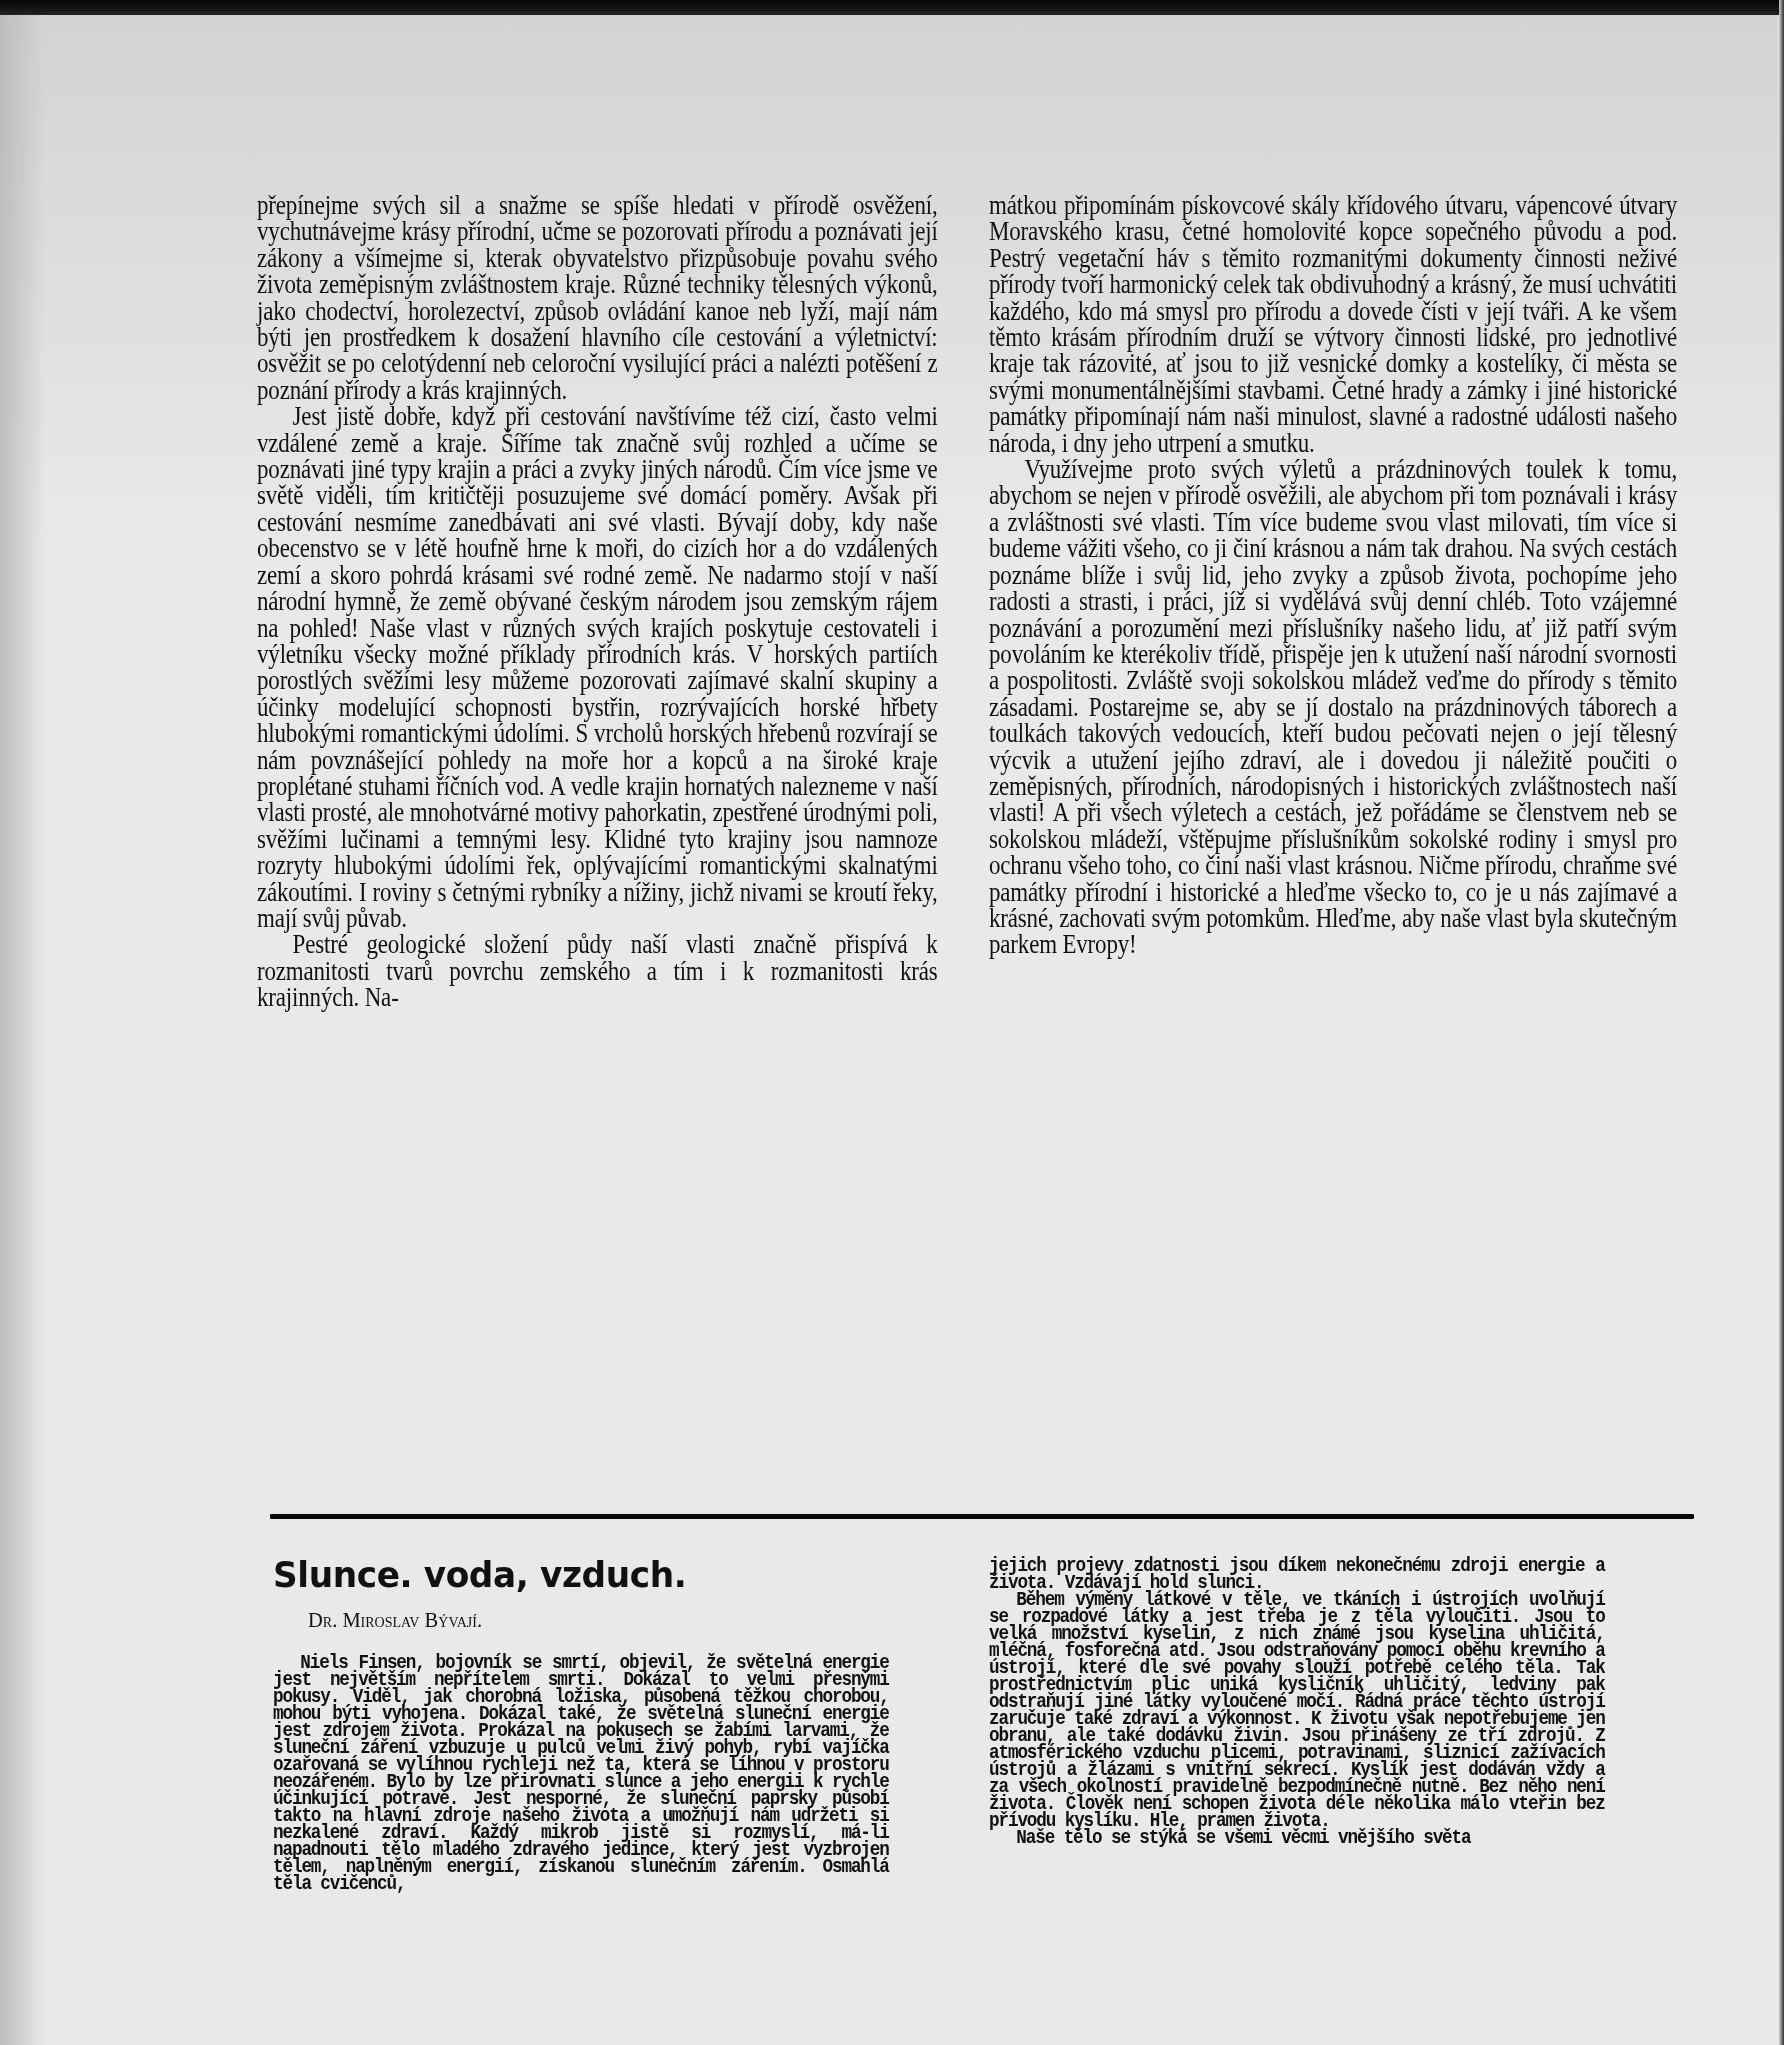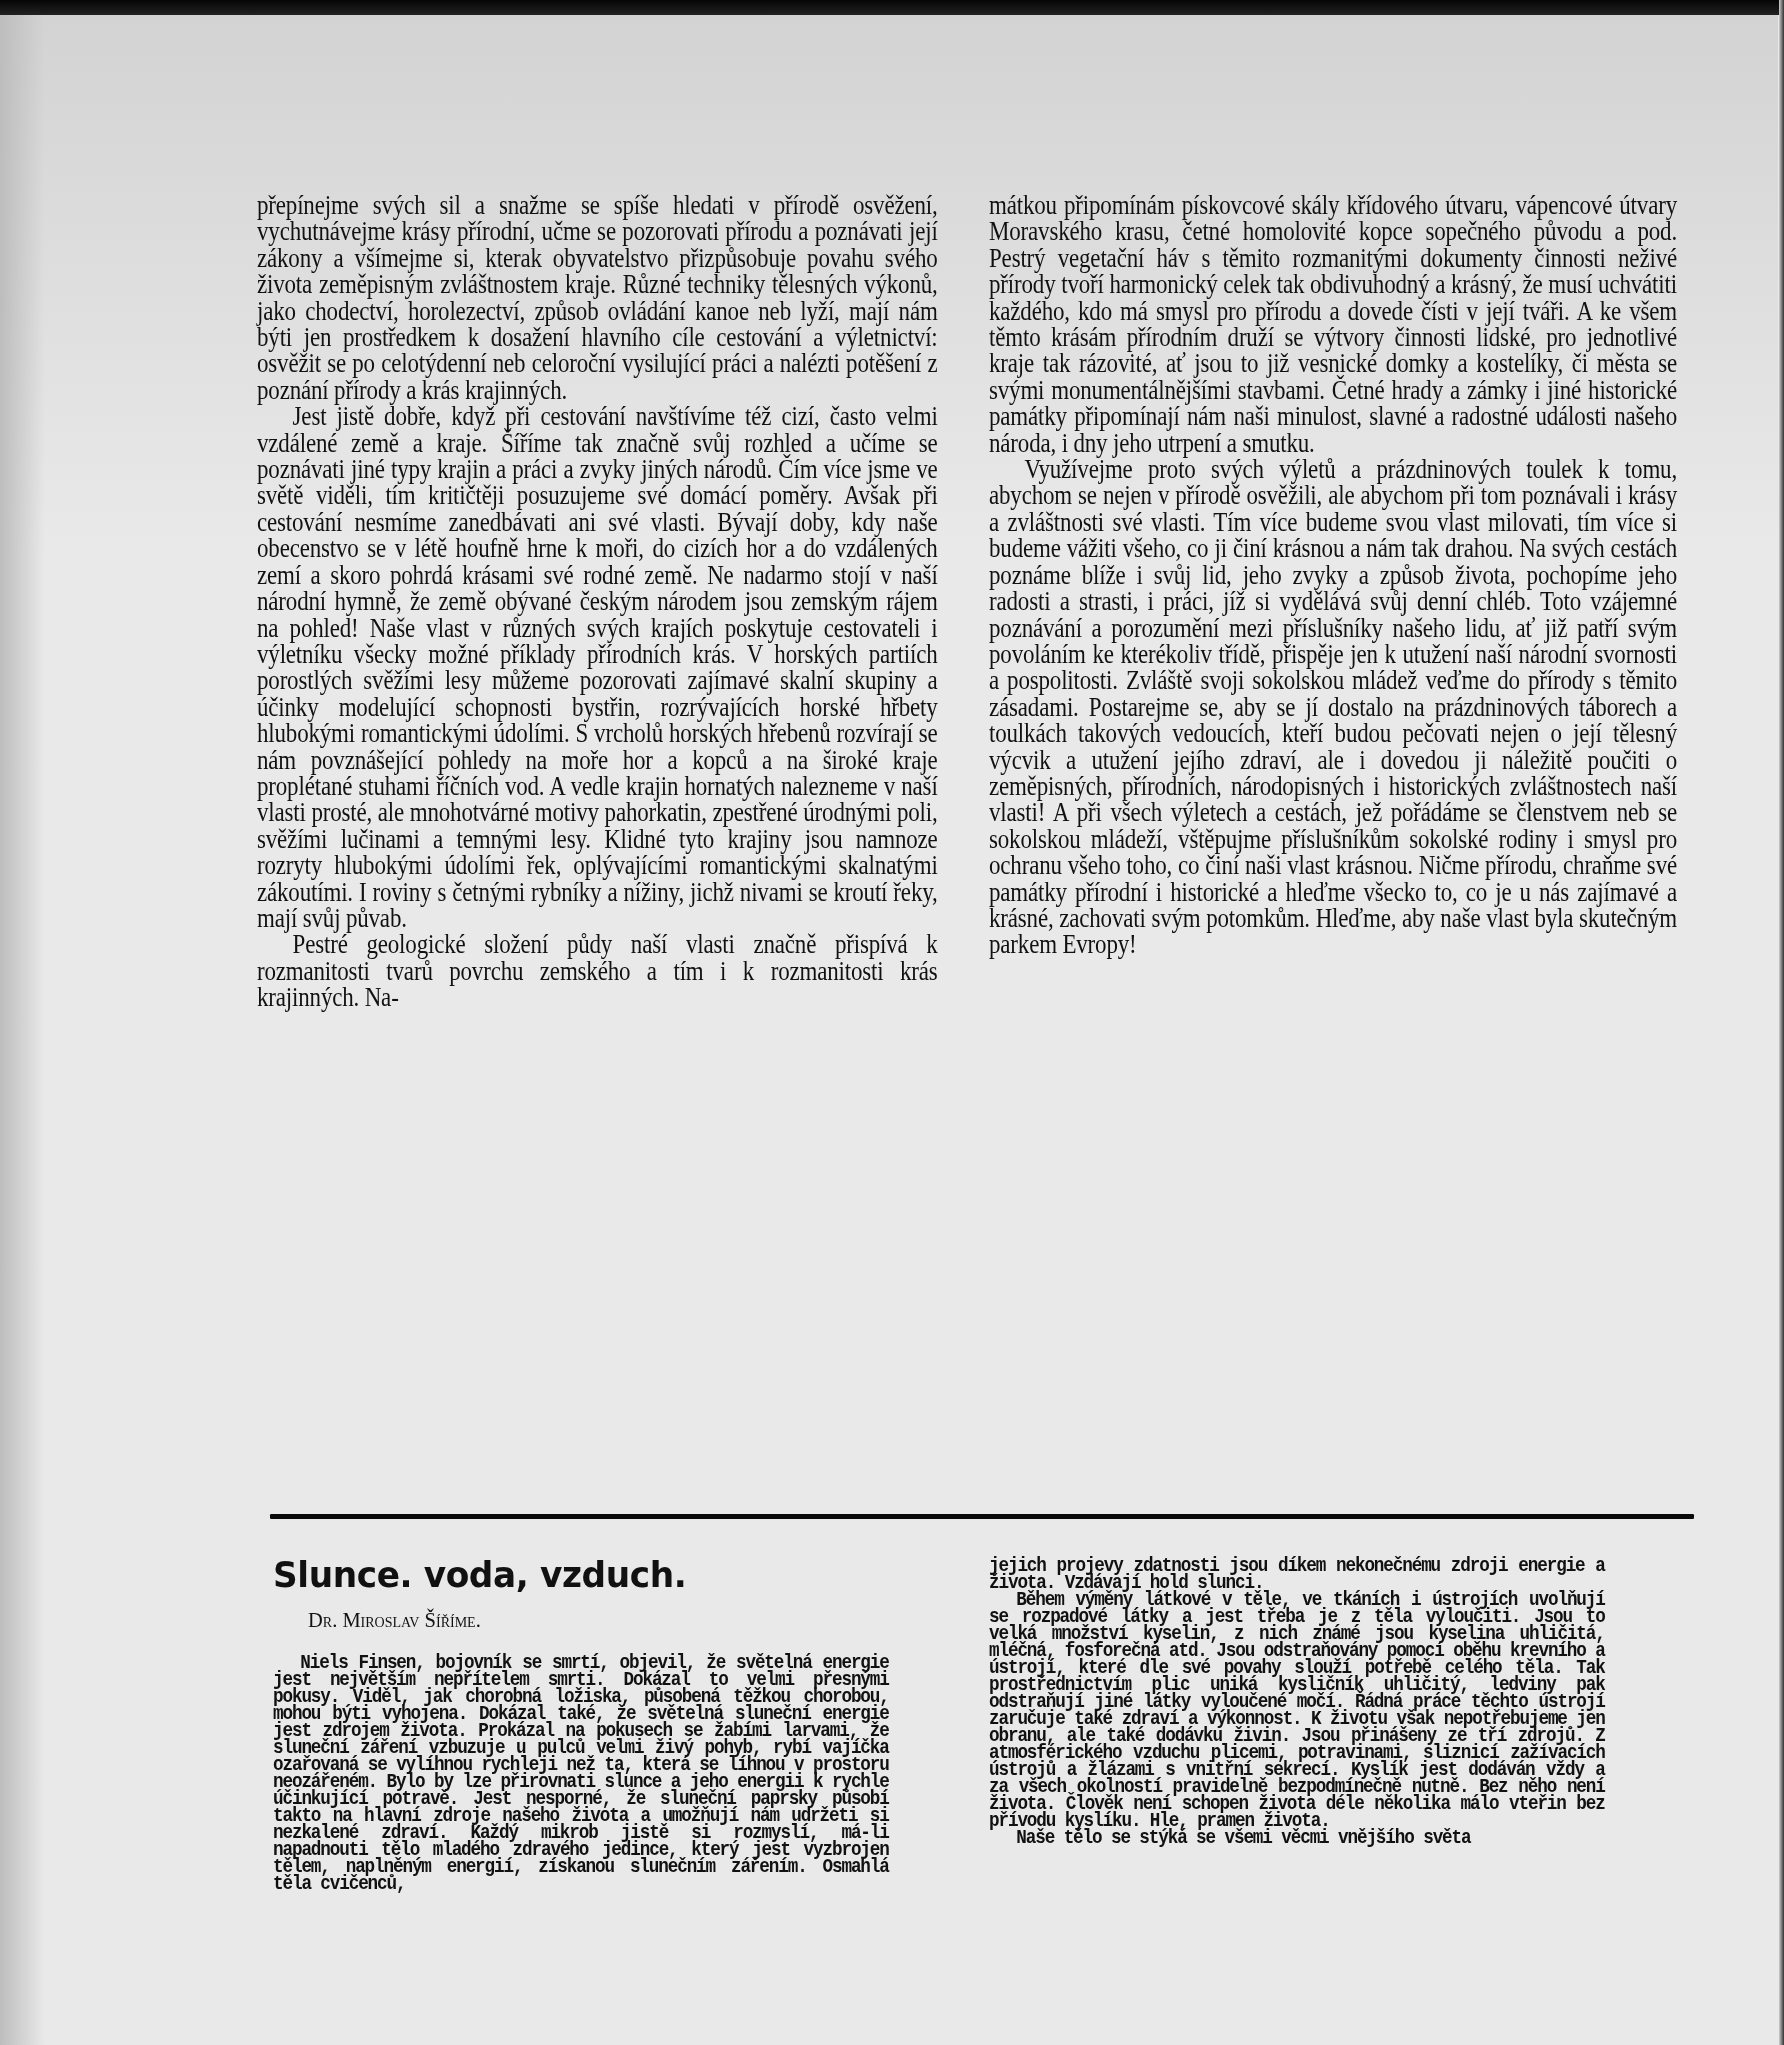--- a/index.html
+++ b/index.html
@@ -84,21 +84,21 @@
 </div>
 
 <div id="upper-right" class="col upper">
   <p class="cont">mátkou připomínám pískovcové skály křídového útvaru, vápencové útvary Moravského krasu, četné homolovité kopce sopečného původu a pod. Pestrý vegetační háv s těmito rozmanitými dokumenty činnosti neživé přírody tvoří harmonický celek tak obdivuhodný a krásný, že musí uchvátiti každého, kdo má smysl pro přírodu a dovede čísti v její tváři. A ke všem těmto krásám přírodním druží se výtvory činnosti lidské, pro jednotlivé kraje tak rázovité, ať jsou to již vesnické domky a kostelíky, či města se svými monumentálnějšími stavbami. Četné hrady a zámky i jiné historické památky připomínají nám naši minulost, slavné a radostné události našeho národa, i dny jeho utrpení a smutku.</p>
   <p>Využívejme proto svých výletů a prázdninových toulek k tomu, abychom se nejen v přírodě osvěžili, ale abychom při tom poznávali i krásy a zvláštnosti své vlasti. Tím více budeme svou vlast milovati, tím více si budeme vážiti všeho, co ji činí krásnou a nám tak drahou. Na svých cestách poznáme blíže i svůj lid, jeho zvyky a způsob života, pochopíme jeho radosti a strasti, i práci, jíž si vydělává svůj denní chléb. Toto vzájemné poznávání a porozumění mezi příslušníky našeho lidu, ať již patří svým povoláním ke kterékoliv třídě, přispěje jen k utužení naší národní svornosti a pospolitosti. Zvláště svoji sokolskou mládež veďme do přírody s těmito zásadami. Postarejme se, aby se jí dostalo na prázdninových táborech a toulkách takových vedoucích, kteří budou pečovati nejen o její tělesný výcvik a utužení jejího zdraví, ale i dovedou ji náležitě poučiti o zeměpisných, přírodních, národopisných i historických zvláštnostech naší vlasti! A při všech výletech a cestách, jež pořádáme se členstvem neb se sokolskou mládeží, vštěpujme příslušníkům sokolské rodiny i smysl pro ochranu všeho toho, co činí naši vlast krásnou. Ničme přírodu, chraňme své památky přírodní i historické a hleďme všecko to, co je u nás zajímavé a krásné, zachovati svým potomkům. Hleďme, aby naše vlast byla skutečným parkem Evropy!</p>
 </div>
 
 <div class="rule"></div>
 
 <div class="title">Slunce. voda, vzduch.</div>
-<div class="byline">Dr. Miroslav Šíříme.</div>
+<div class="byline">Dr. Miroslav Bývají.</div>
 
 <div id="lower-left" class="col lower">
   <p>Niels Finsen, bojovník se smrtí, objevil, že světelná energie jest největším nepřítelem smrti. Dokázal to velmi přesnými pokusy. Viděl, jak chorobná ložiska, působená těžkou chorobou, mohou býti vyhojena. Dokázal také, že světelná sluneční energie jest zdrojem života. Prokázal na pokusech se žabími larvami, že sluneční záření vzbuzuje u pulců velmi živý pohyb, rybí vajíčka ozařovaná se vylíhnou rychleji než ta, která se líhnou v prostoru neozářeném. Bylo by lze přirovnati slunce a jeho energii k rychle účinkující potravě. Jest nesporné, že sluneční paprsky působí takto na hlavní zdroje našeho života a umožňují nám udržeti si nezkalené zdraví. Každý mikrob jistě si rozmyslí, má-li napadnouti tělo mladého zdravého jedince, který jest vyzbrojen tělem, naplněným energií, získanou slunečním zářením. Osmahlá těla cvičenců,</p>
 </div>
 
 <div id="lower-right" class="col lower">
   <p class="cont">jejich projevy zdatnosti jsou díkem nekonečnému zdroji energie a života. Vzdávají hold slunci.</p>
   <p>Během výměny látkové v těle, ve tkáních i ústrojích uvolňují se rozpadové látky a jest třeba je z těla vyloučiti. Jsou to velká množství kyselin, z nich známé jsou kyselina uhličitá, mléčná, fosforečná atd. Jsou odstraňovány pomocí oběhu krevního a ústrojí, které dle své povahy slouží potřebě celého těla. Tak prostřednictvím plic uniká kysličník uhličitý, ledviny pak odstraňují jiné látky vyloučené močí. Řádná práce těchto ústrojí zaručuje také zdraví a výkonnost. K životu však nepotřebujeme jen obranu, ale také dodávku živin. Jsou přinášeny ze tří zdrojů. Z atmosférického vzduchu plicemi, potravinami, sliznicí zažívacích ústrojů a žlázami s vnitřní sekrecí. Kyslík jest dodáván vždy a za všech okolností pravidelně bezpodmínečně nutně. Bez něho není života. Člověk není schopen života déle několika málo vteřin bez přívodu kyslíku. Hle, pramen života.</p>
   <p>Naše tělo se stýká se všemi věcmi vnějšího světa</p>
 </div>

